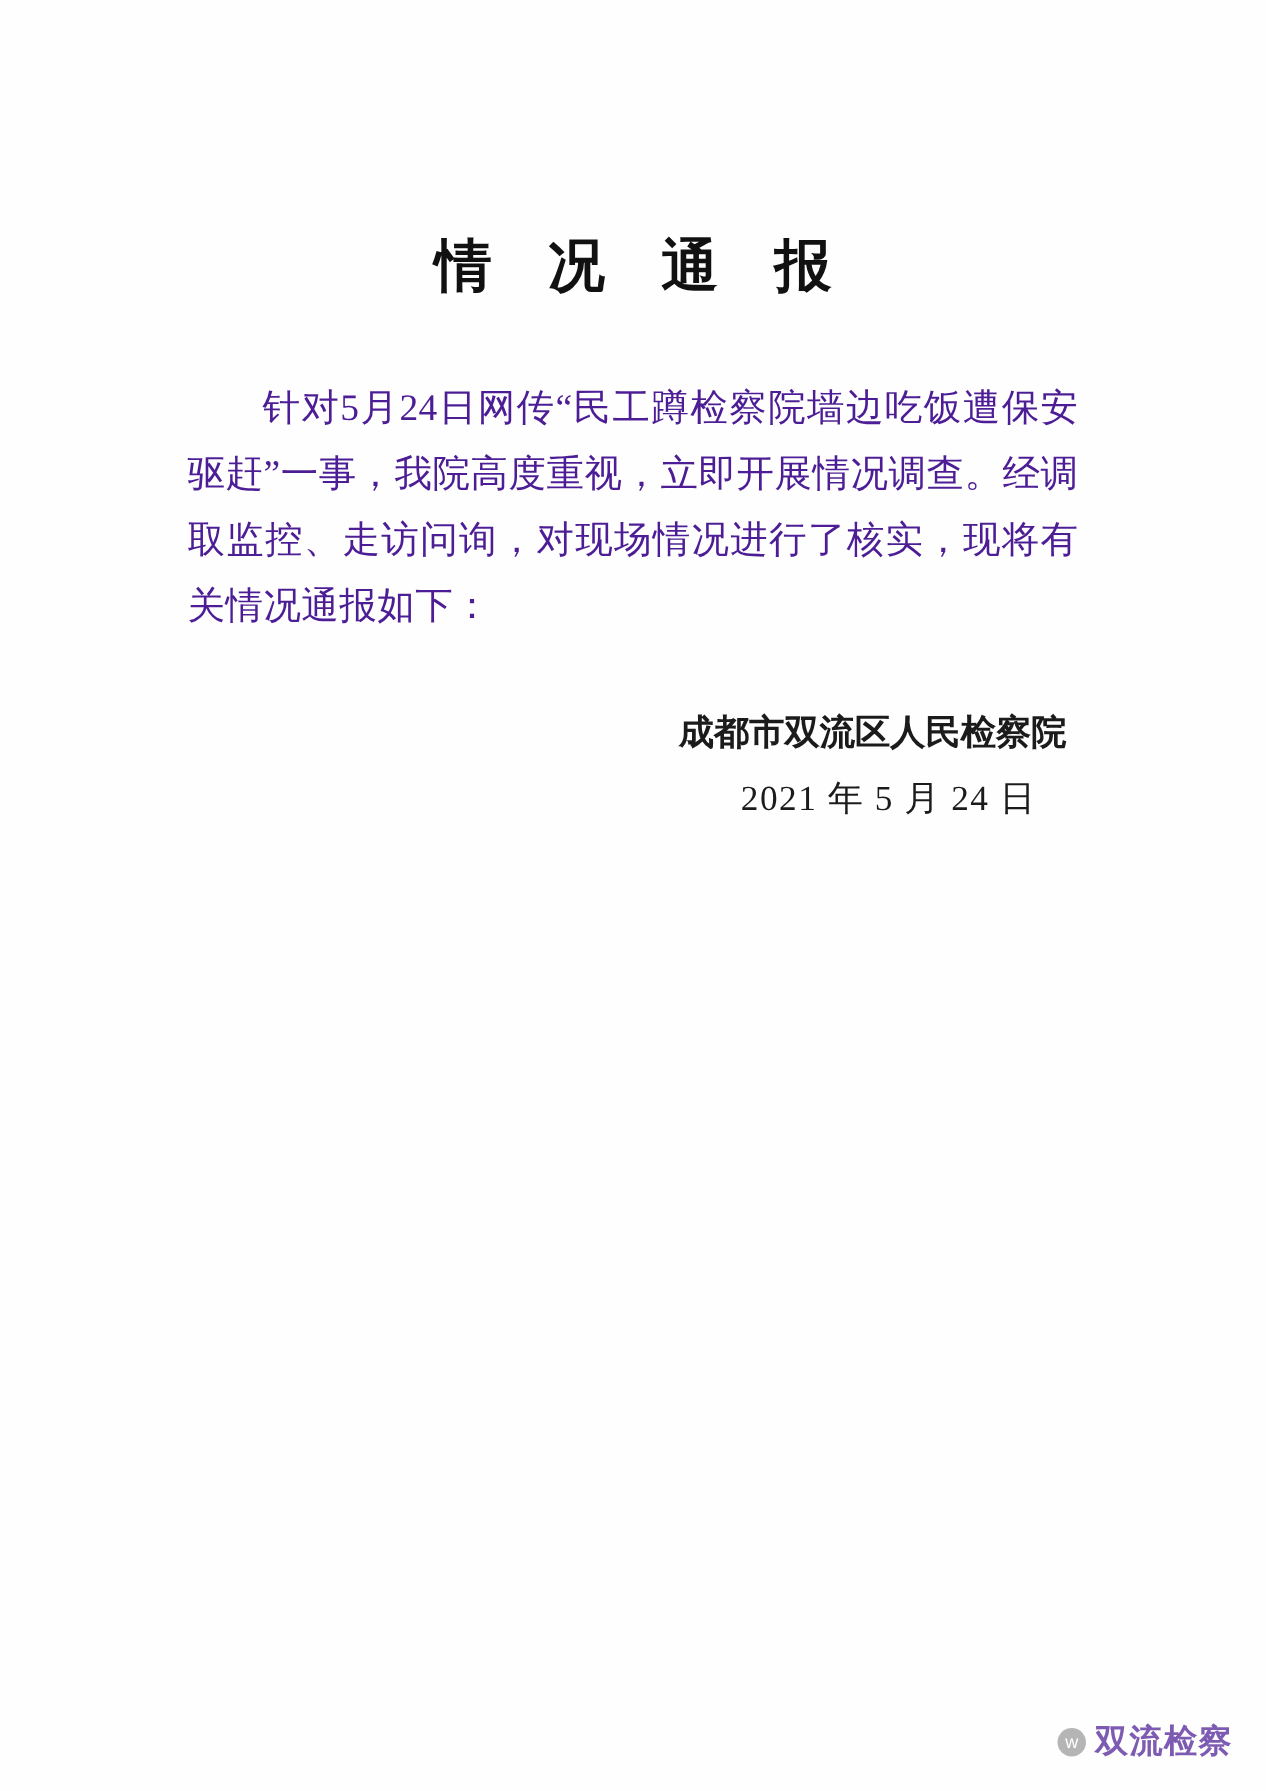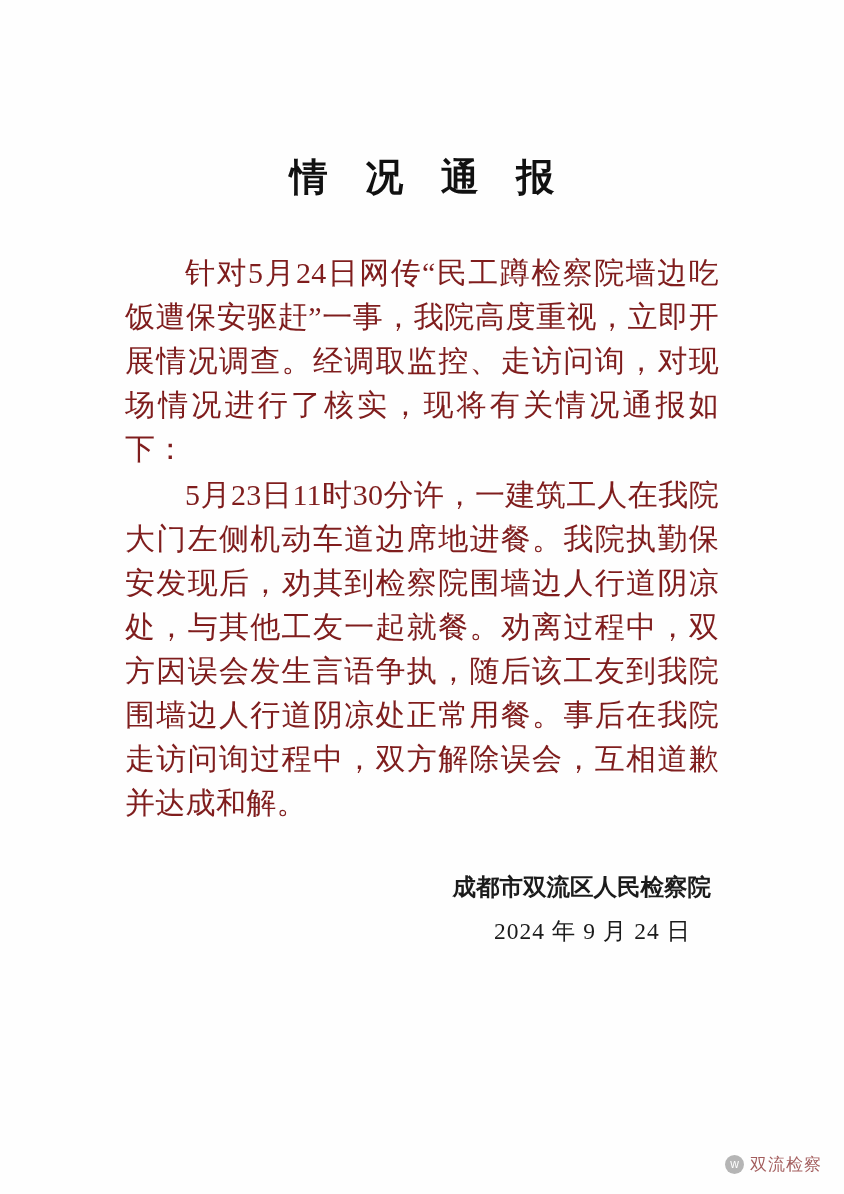--- a/index.html
+++ b/index.html
@@ -34,27 +34,27 @@
     margin: 0;
     padding-top: 152px;
     color: #111111;
   }
   .body-block {
     margin: 0 auto;
     padding-top: 48px;
     width: 594px;
   }
   .para {
-    font-size: 30px;
+    font-size: 25px;
     line-height: 44px;
     text-align: justify;
     text-justify: inter-ideograph;
     text-indent: 2em;
     margin: 0 0 2px 0;
-    color: #7f1d1d;
+    color: #4c1d95;
     letter-spacing: 0.3px;
   }
   .sign-block {
     width: 594px;
     margin: 0 auto;
     padding-top: 38px;
     text-align: right;
   }
   .signer {
     font-size: 23.5px;
@@ -87,41 +87,40 @@
     border-radius: 50%;
     background: #9a9a9a;
     color: #ffffff;
     font-size: 12px;
     line-height: 19px;
     text-align: center;
     font-family: "Liberation Sans", sans-serif;
   }
   .watermark .wm-text {
     font-family: "Liberation Sans", sans-serif;
-    font-size: 17px;
-    color: #7f1d1d;
+    font-size: 22px;
+    color: #4c1d95;
     letter-spacing: 1px;
-    font-weight: normal;
+    font-weight: bold;
   }
 </style>
 </head>
 <body>
 
 <div class="page">
 
   <h1 class="doc-title">情 况 通 报</h1>
 
   <div class="body-block">
     <p class="para">针对5月24日网传“民工蹲检察院墙边吃饭遭保安驱赶”一事，我院高度重视，立即开展情况调查。经调取监控、走访问询，对现场情况进行了核实，现将有关情况通报如下：</p>
-    <p class="para">5月23日11时30分许，一建筑工人在我院大门左侧机动车道边席地进餐。我院执勤保安发现后，劝其到检察院围墙边人行道阴凉处，与其他工友一起就餐。劝离过程中，双方因误会发生言语争执，随后该工友到我院围墙边人行道阴凉处正常用餐。事后在我院走访问询过程中，双方解除误会，互相道歉并达成和解。</p>
   </div>
 
   <div class="sign-block">
     <p class="signer">成都市双流区人民检察院</p>
-    <p class="signdate">2024 年 9 月 24 日</p>
+    <p class="signdate">2021 年 5 月 24 日</p>
   </div>
 
   <div class="watermark">
     <span class="wm-logo">w</span>
     <span class="wm-text">双流检察</span>
   </div>
 
 </div>
 
 </body></html>

